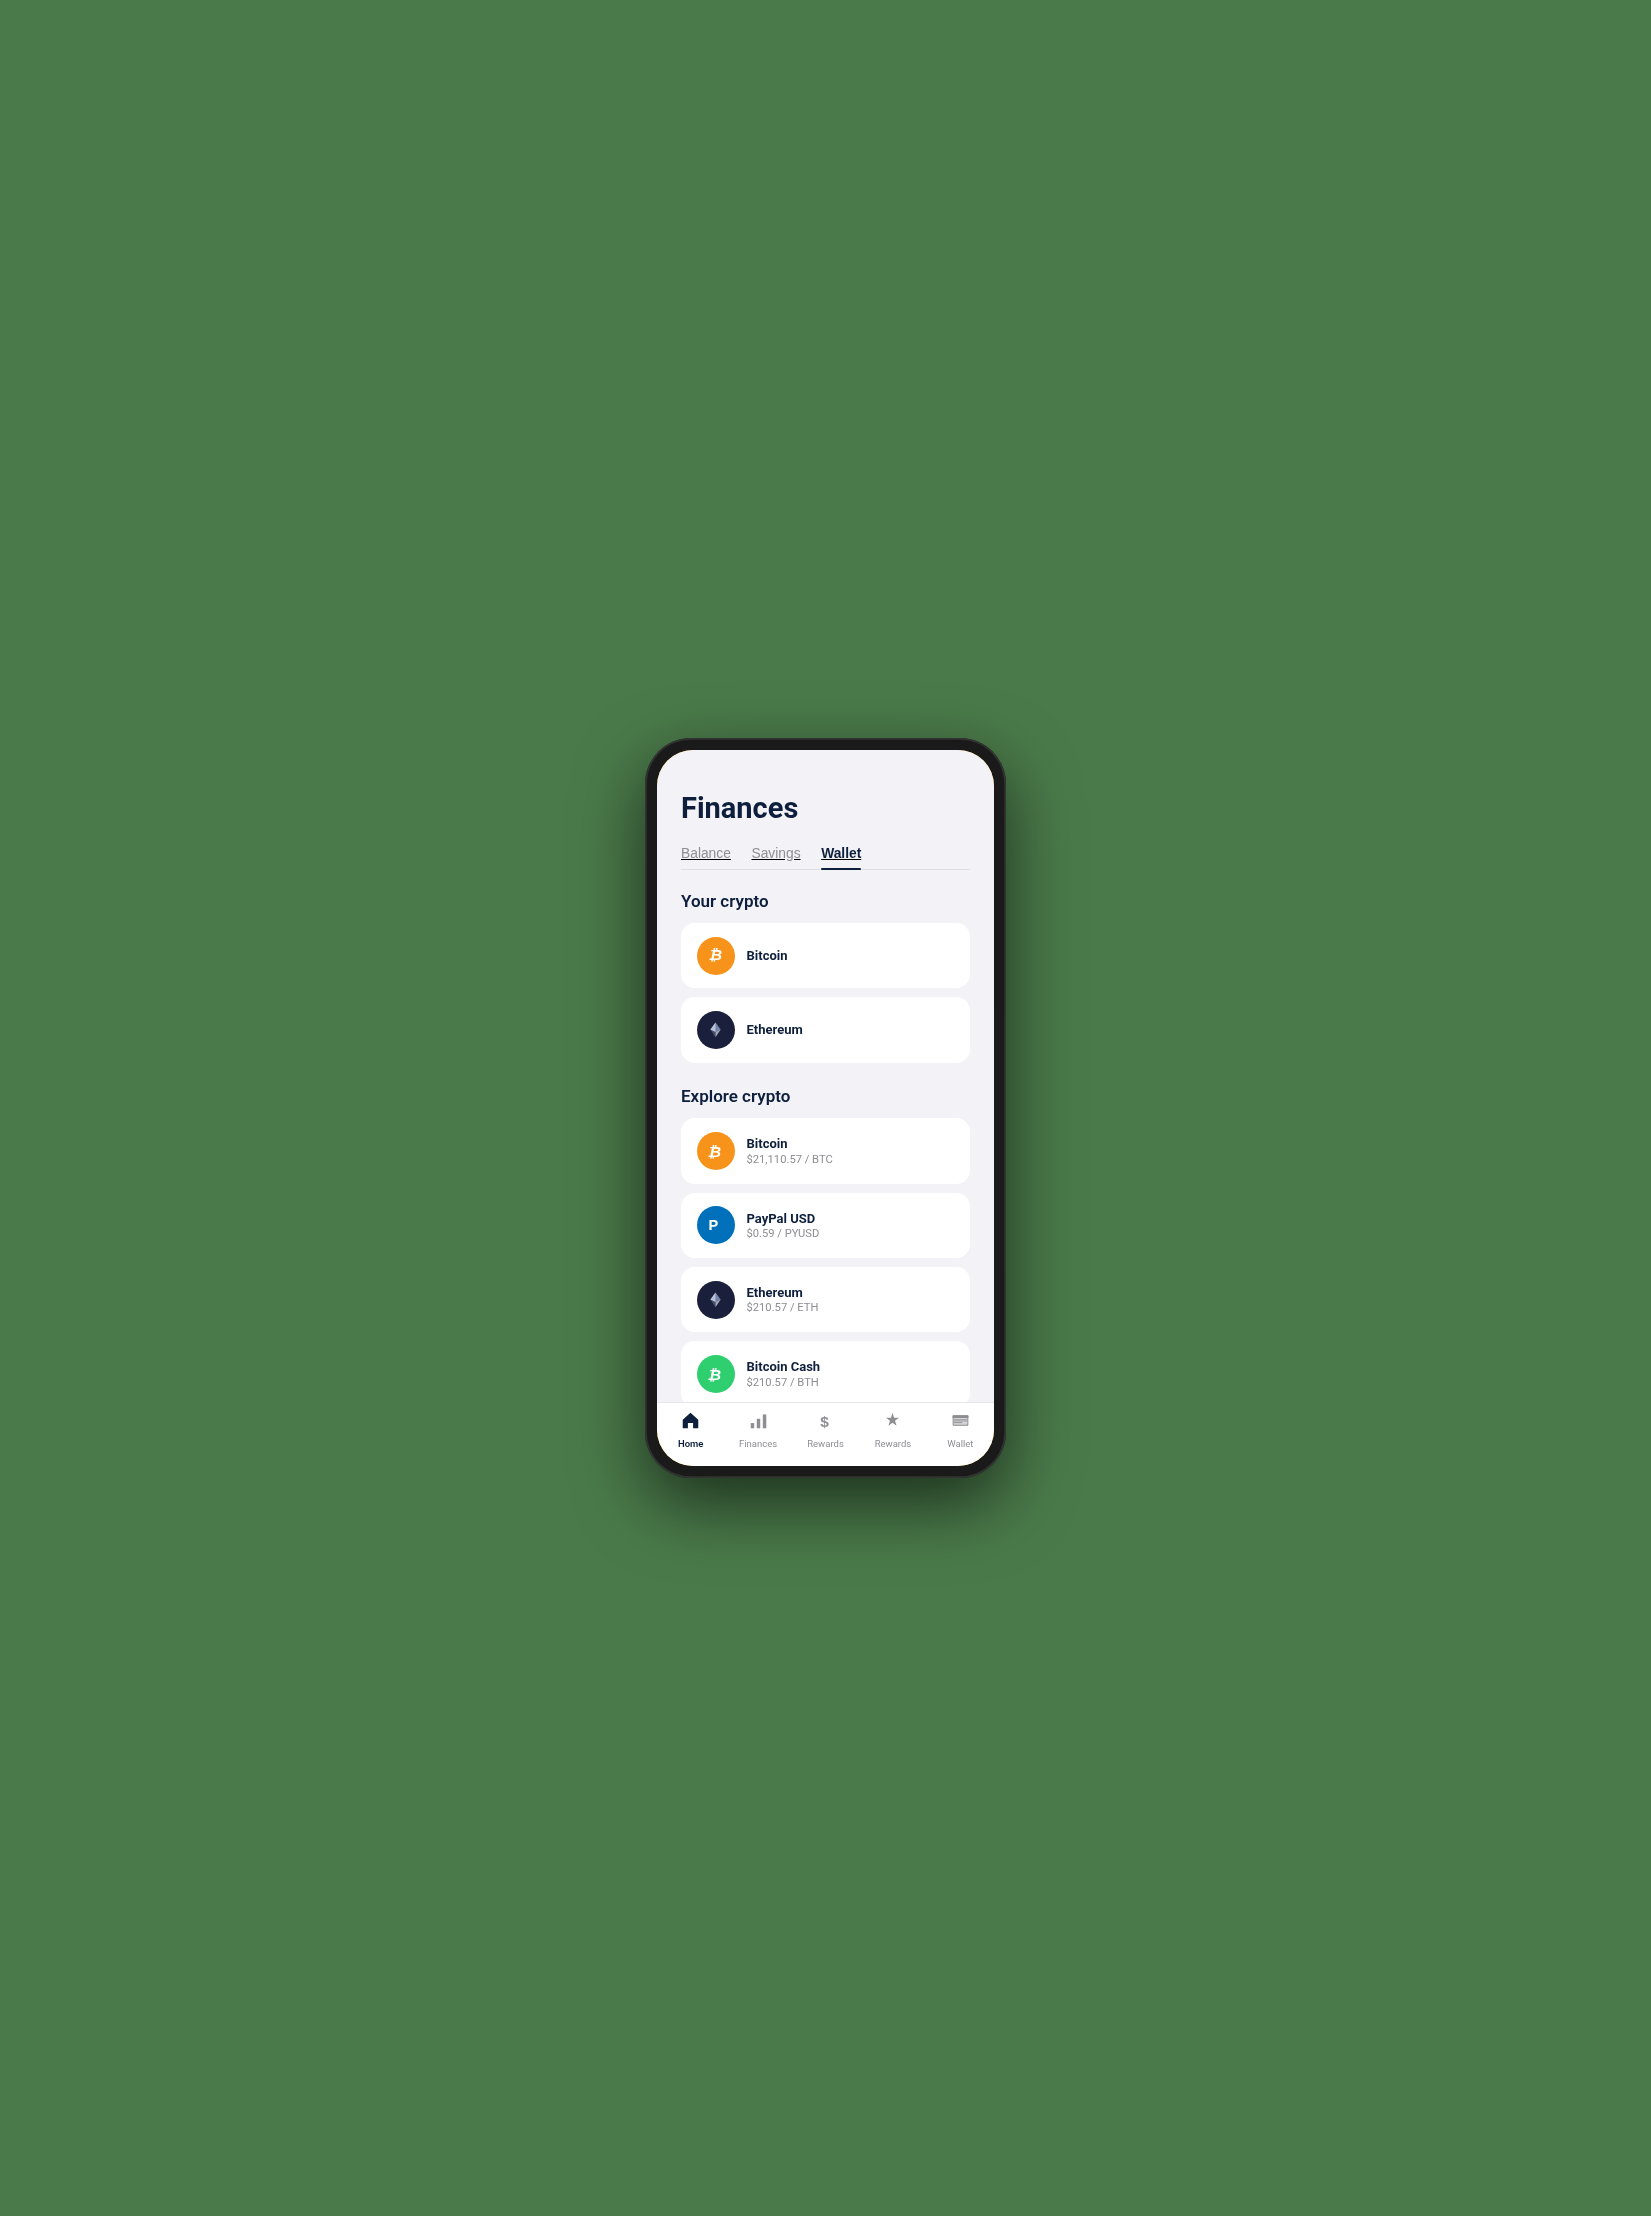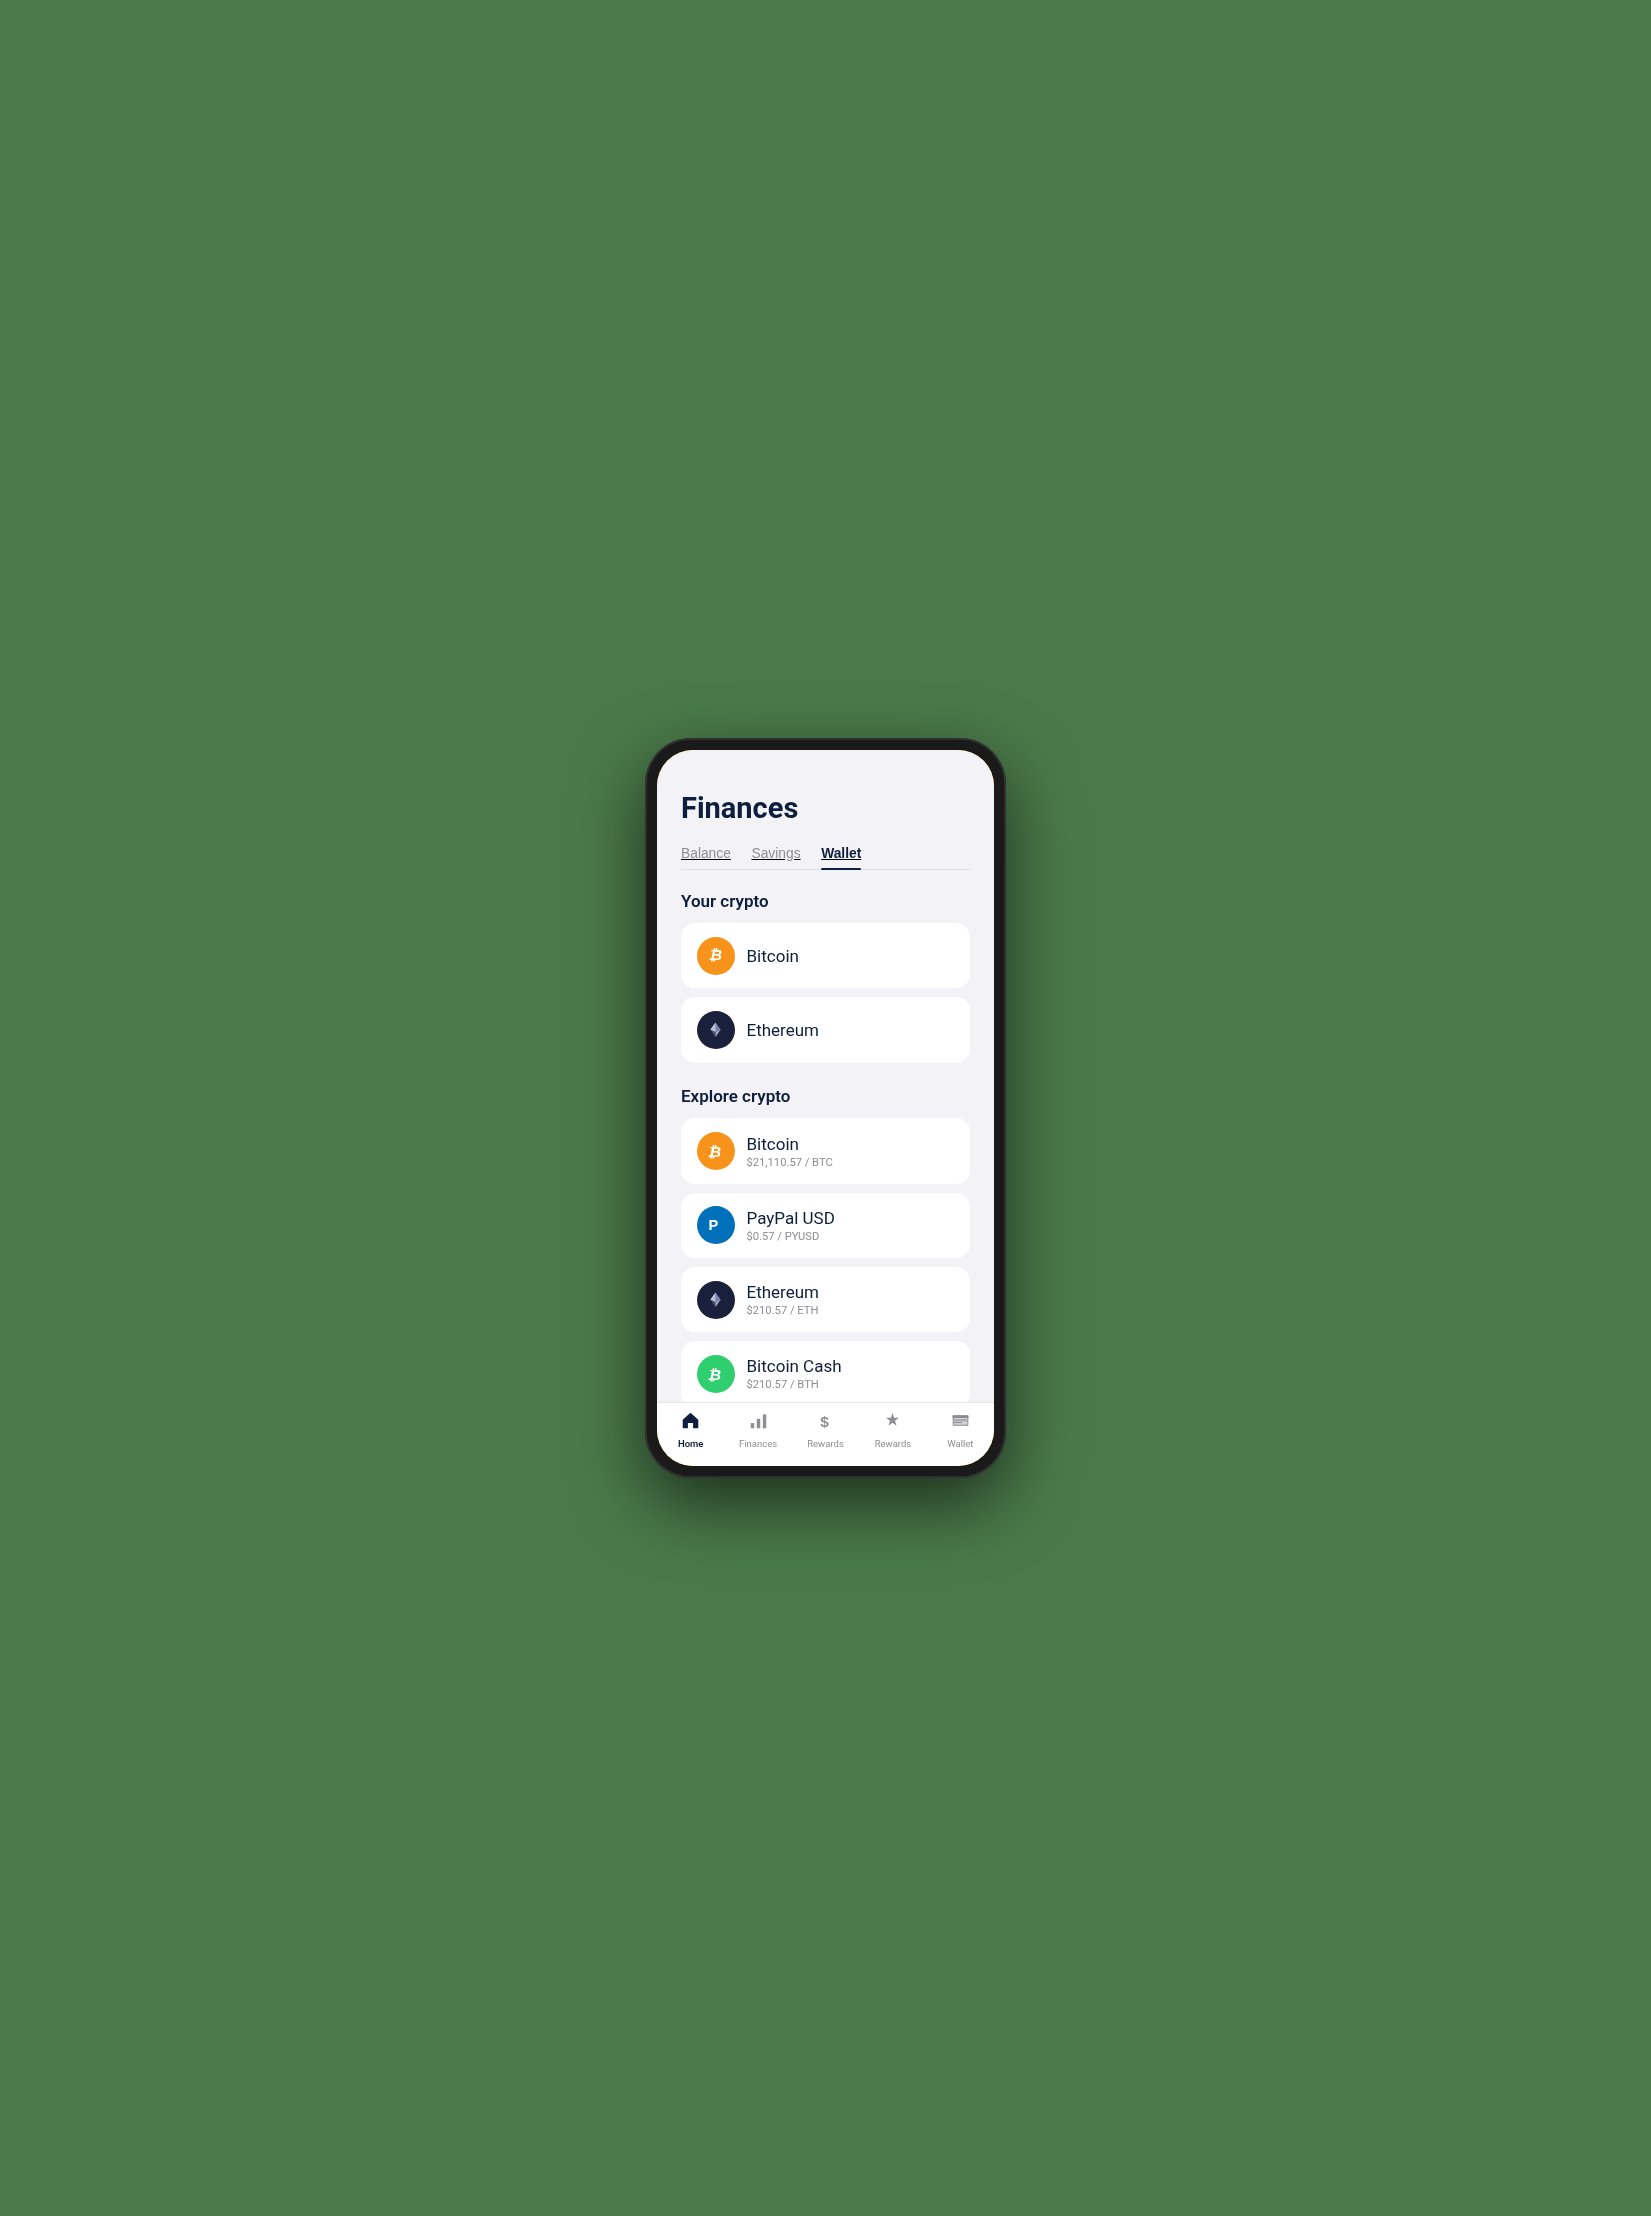--- a/index.html
+++ b/index.html
@@ -126,22 +126,22 @@
       color: white;
       flex-shrink: 0;
     }
 
     .coin-icon.bitcoin { background: #f7931a; }
     .coin-icon.ethereum { background: #1a1f3c; }
     .coin-icon.paypal { background: #0070ba; }
     .coin-icon.bitcoin-cash { background: #2fcf6f; }
 
     .coin-name {
-      font-size: 17px;
-      font-weight: 400;
+      font-size: 13px;
+      font-weight: 700;
       color: #0d1f3c;
     }
 
     .coin-price {
       font-size: 11.2px;
       color: #8e8e93;
       margin-top: 1.7px;
     }
 
     .explore-section {
@@ -249,21 +249,21 @@
         </div>
 
         <div class="card">
           <div class="coin-icon paypal">
             <svg width="20.6" height="20.6" viewBox="0 0 24 24" style="font-size:20px">
               <text x="4" y="18" font-size="17" font-weight="900" fill="white" font-family="Arial">P</text>
             </svg>
           </div>
           <div>
             <div class="coin-name">PayPal USD</div>
-            <div class="coin-price">$0.57 / PYUSD</div>
+            <div class="coin-price">$0.59 / PYUSD</div>
           </div>
         </div>
 
         <div class="card">
           <div class="coin-icon ethereum">
             <svg width="19" height="19" viewBox="0 0 22 22" fill="none">
               <polygon points="11,3 17,11 11,14 5,11" fill="#8a9bc4" opacity="0.8"></polygon>
               <polygon points="11,14 17,11 11,20" fill="#ffffff" opacity="0.6"></polygon>
               <polygon points="11,14 5,11 11,20" fill="#8a9bc4" opacity="0.4"></polygon>
               <polygon points="11,3 5,11 11,14" fill="#ffffff" opacity="0.5"></polygon>

